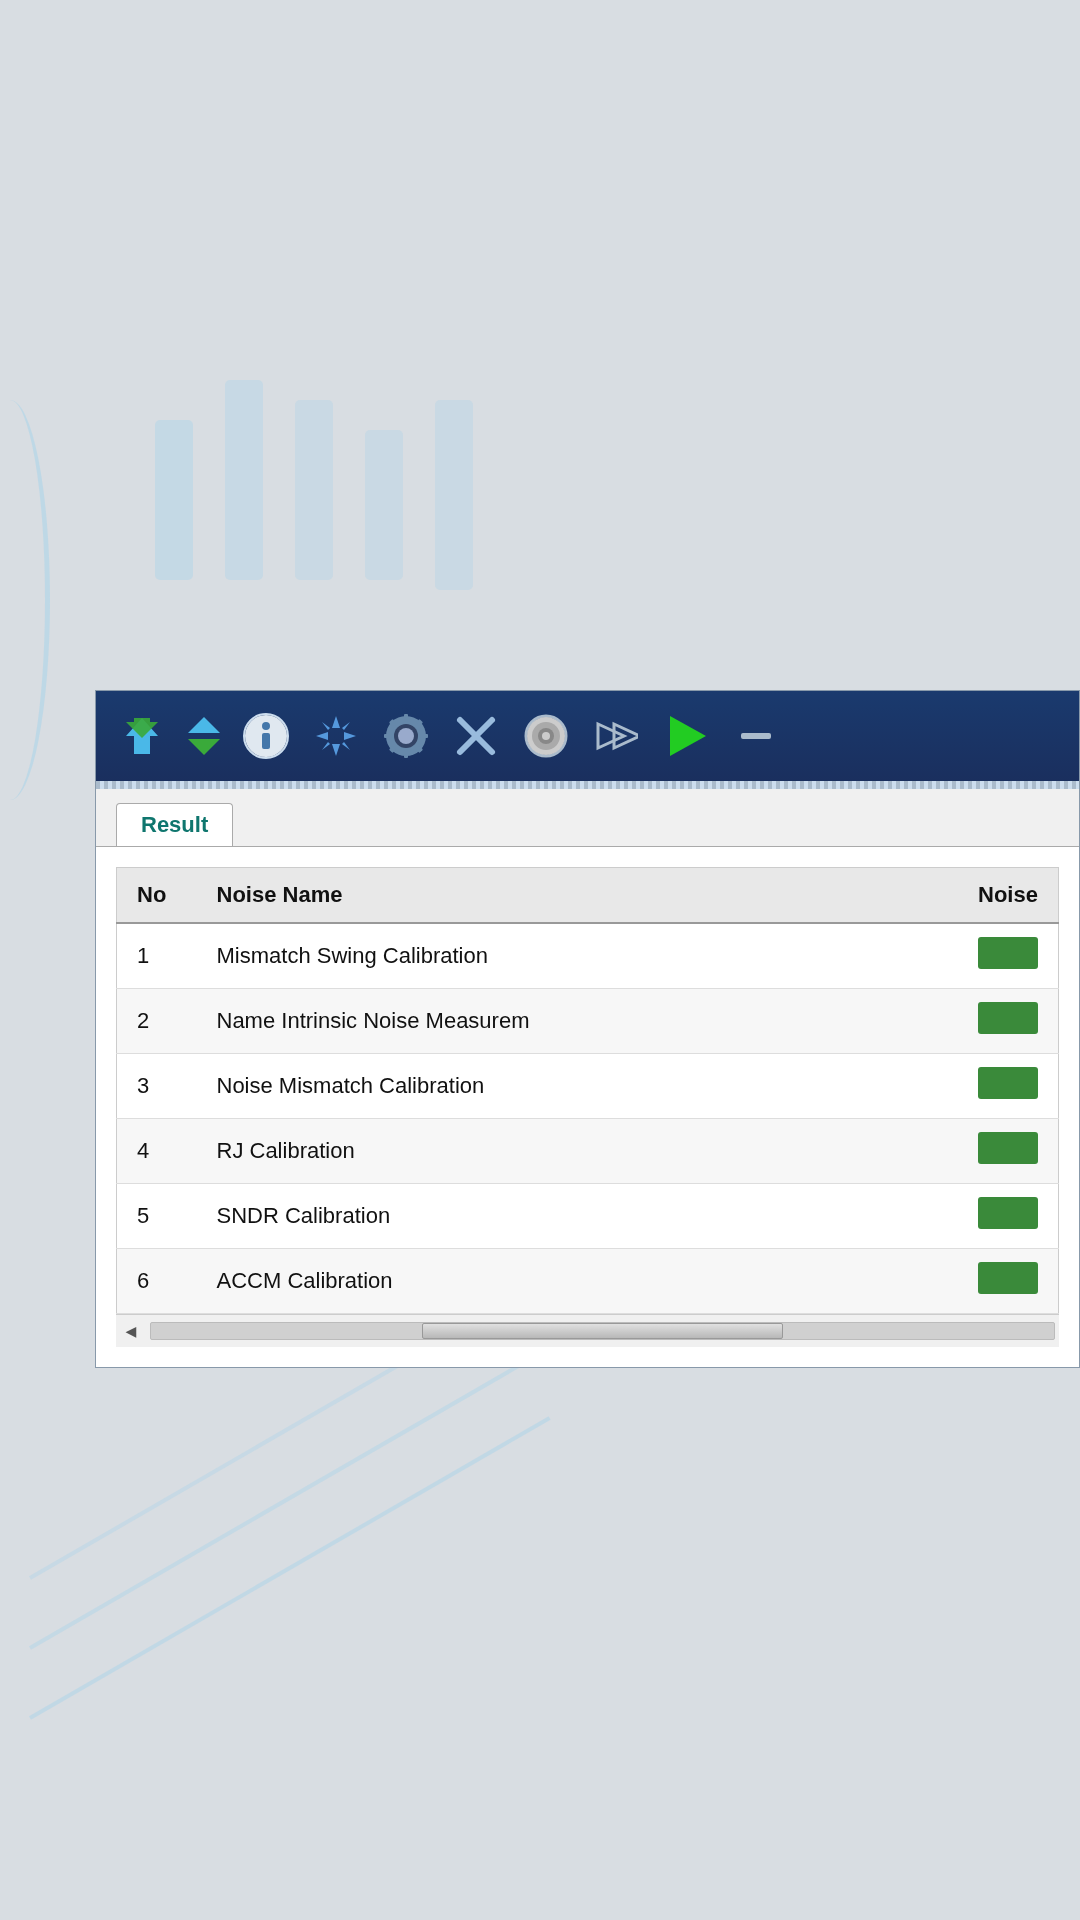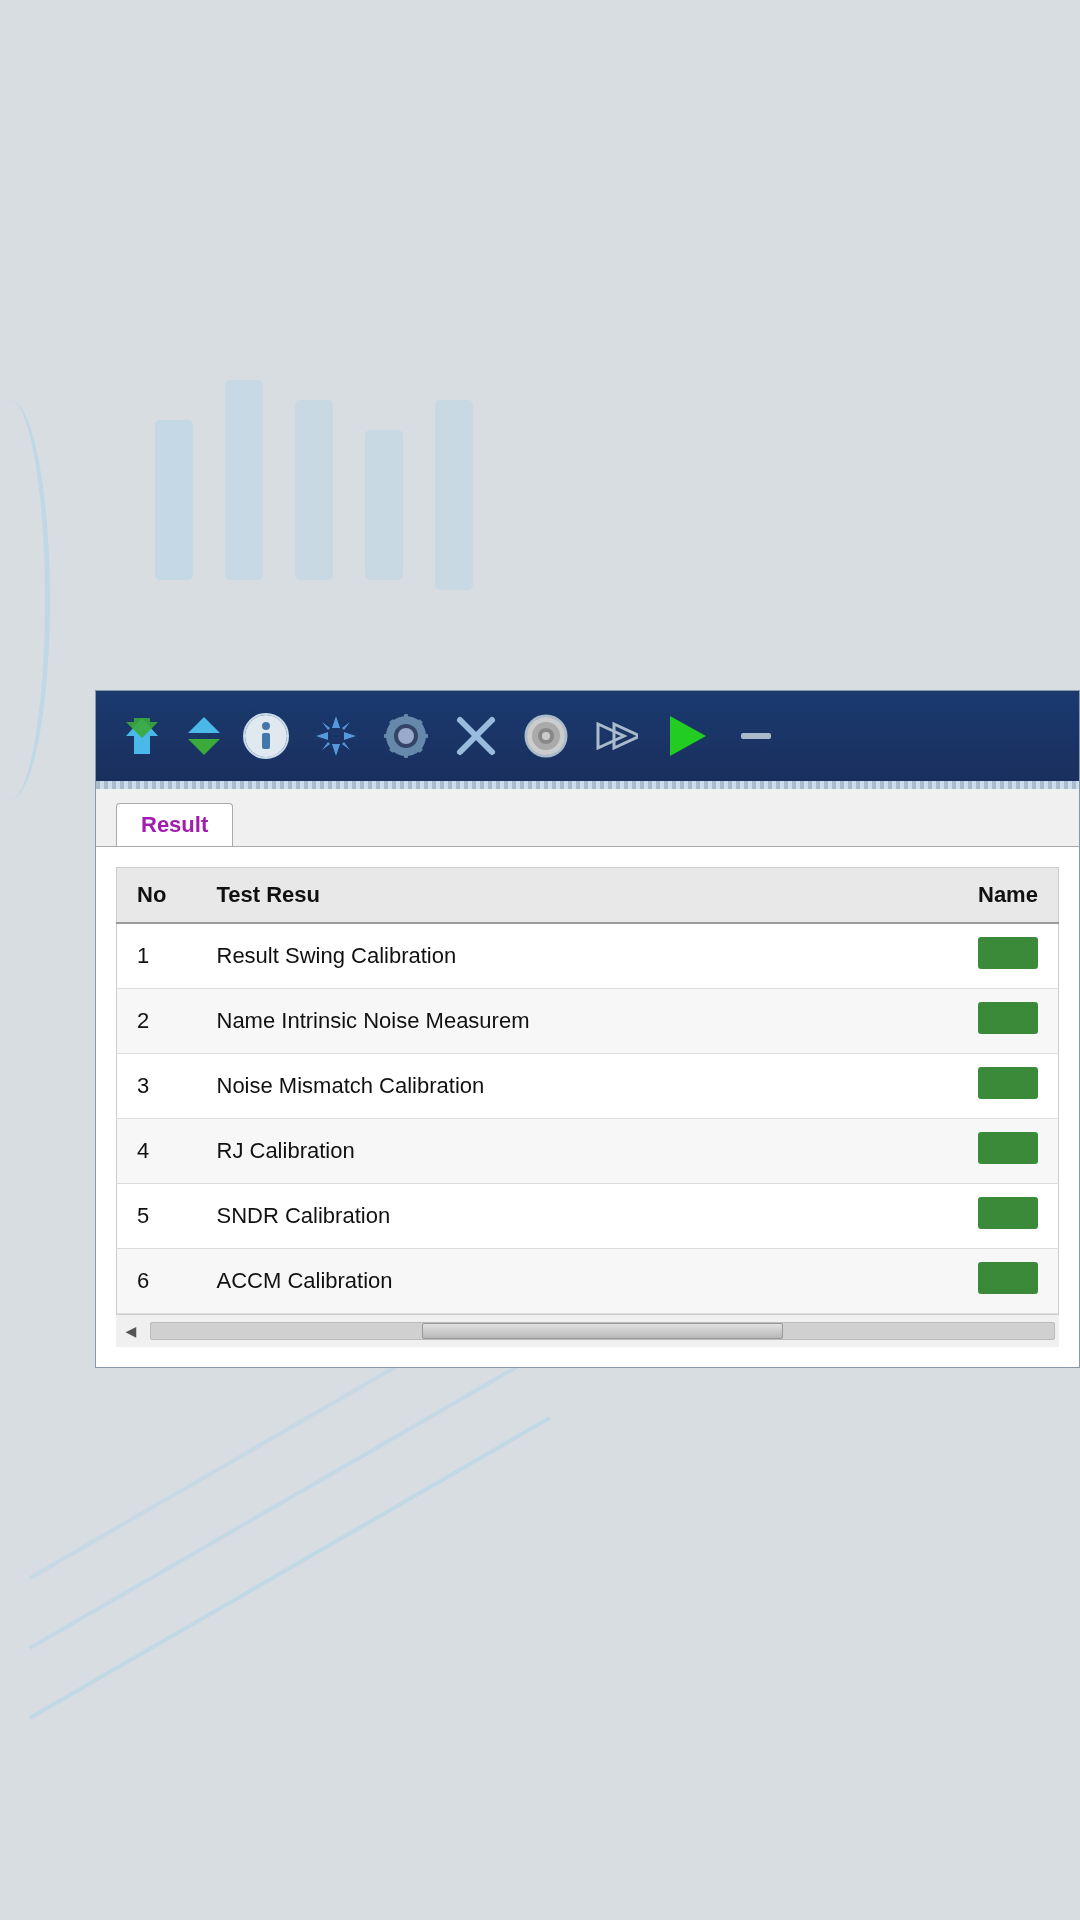--- a/index.html
+++ b/index.html
@@ -61,21 +61,21 @@
     }
 
     .tab {
       display: inline-block;
       background: #ffffff;
       border: 1px solid #aaaaaa;
       border-bottom: none;
       padding: 8px 24px;
       font-size: 22px;
       font-weight: bold;
-      color: #a21caf;
+      color: #0f766e;
       border-radius: 4px 4px 0 0;
       cursor: pointer;
     }
 
     
     .content {
       background: #ffffff;
       border-top: 1px solid #aaaaaa;
       padding: 20px;
     }
@@ -300,28 +300,28 @@
 
   <div class="tab-area">
     <div class="tab">Result</div>
   </div>
 
   <div class="content">
     <table class="result-table">
       <thead>
         <tr>
           <th class="no-col">No</th>
-          <th>Test Resu</th>
-          <th class="result-col">Name</th>
+          <th>Noise Name</th>
+          <th class="result-col">Noise</th>
         </tr>
       </thead>
       <tbody id="table-body">
       <tr>
             <td>1</td>
-            <td>Result Swing Calibration</td>
+            <td>Mismatch Swing Calibration</td>
             <td><span class="result-badge"></span></td>
           </tr>
           <tr>
             <td>2</td>
             <td>Name Intrinsic Noise Measurem</td>
             <td><span class="result-badge"></span></td>
           </tr>
           <tr>
             <td>3</td>
             <td>Noise Mismatch Calibration</td>

